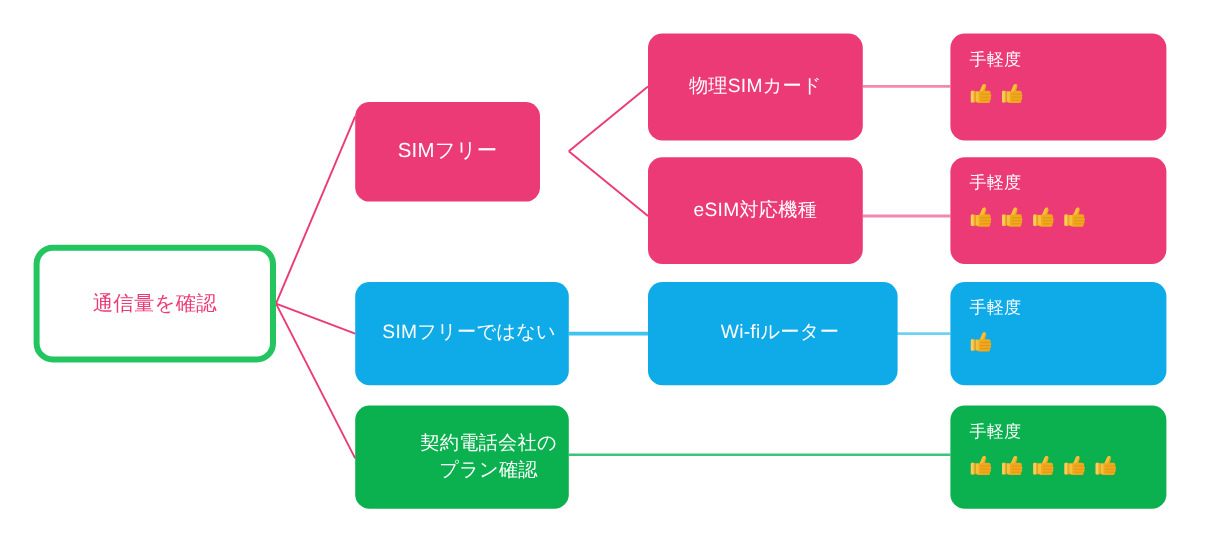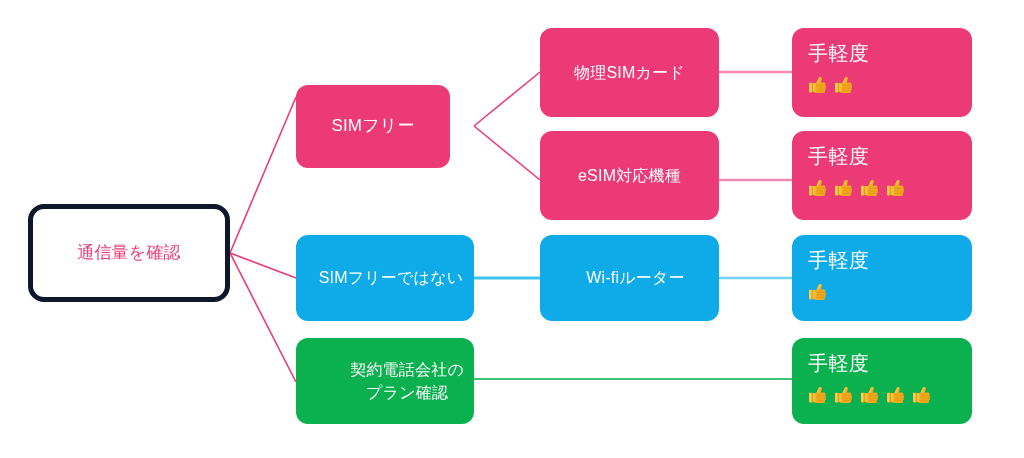--- a/index.html
+++ b/index.html
@@ -33,42 +33,42 @@
     align-items: center;
     justify-content: center;
     text-align: center;
     color: #ffffff;
     line-height: 1.45;
     letter-spacing: 0.2px;
     z-index: 2;
   }
   .node-root {
     background: #ffffff;
-    border: 5px solid #0f172a;
+    border: 5px solid #22c55e;
     border-radius: 16px;
     color: #ec3a77;
     font-size: 17px;
   }
   .node-pink { background: #ec3a77; }
   .node-blue { background: #0fabe8; padding-left: 12px; }
   .node-green { background: #0bb04f; justify-content: flex-end; }
 
   .rating {
     position: absolute;
     box-sizing: border-box;
     border-radius: 12px;
     color: #ffffff;
     padding: 13px 16px 12px 16px;
     display: flex;
     flex-direction: column;
     justify-content: flex-start;
     z-index: 2;
   }
   .rating-label {
-    font-size: 20px;
+    font-size: 14px;
     line-height: 1.2;
     margin-bottom: 10px;
     letter-spacing: 0.4px;
   }
   .thumbs {
     display: flex;
     flex-direction: row;
     gap: 7px;
     align-items: center;
   }
@@ -125,21 +125,21 @@
 
   <div class="node node-pink" style="left:540px; top:131px; width:179px; height:89px;">
 
     <span class="node-label fs-16">eSIM対応機種</span>
   </div>
 
   <div class="node node-pink" style="left:540px; top:28px; width:179px; height:89px;">
     <span class="node-label fs-16">物理SIMカード</span>
   </div>
 
-  <div class="node node-blue" style="left:540px; top:235px; width:179px; height:86px;">
+  <div class="node node-blue" style="left:540px; top:235px; width:208px; height:86px;">
     <span class="node-label fs-16">Wi-fiルーター</span>
   </div>
 
   <div class="rating node-pink" style="left:792px; top:28px; width:180px; height:89px;">
     <span class="rating-label">手軽度</span>
     <div class="thumbs">
         <span><svg class="thumb-icon" viewBox="0 0 24 26" xmlns="http://www.w3.org/2000/svg">
             <path d="M6.2 10.6h3.1c1.0 0 1.6-.6 2.0-1.5l1.9-4.6c.5-1.2 1.3-2.0 2.4-2.0 1.2 0 2.0 1.0 2.0 2.3 0 1.1-.4 2.3-.9 3.6l-.6 1.5h4.0c1.4 0 2.3.9 2.3 2.1 0 .5-.1.9-.3 1.3.6.4 1.0 1.0 1.0 1.8 0 .7-.3 1.3-.8 1.7.3.4.5.9.5 1.5 0 .8-.4 1.5-1.1 1.8.1.3.2.6.2 1 0 1.3-1.0 2.2-2.4 2.2h-8.2c-1.8 0-3.4-.5-5.0-1.3h-.1V10.6z" fill="#f0a81e"></path>
             <path d="M6.2 10.6h3.1c1.0 0 1.6-.6 2.0-1.5l1.9-4.6c.5-1.2 1.3-2.0 2.4-2.0.6 0 1.1.3 1.5.7-.2.3-.4.7-.6 1.1l-1.9 4.6c-.4.9-1.0 1.5-2.0 1.5H9.5v11.9c-.9-.2-1.7-.5-2.5-.9h-.8V10.6z" fill="#f5c13d"></path>
             <rect x="1.0" y="10.0" width="5.0" height="12.6" rx="1.4" fill="#f0a81e"></rect>

